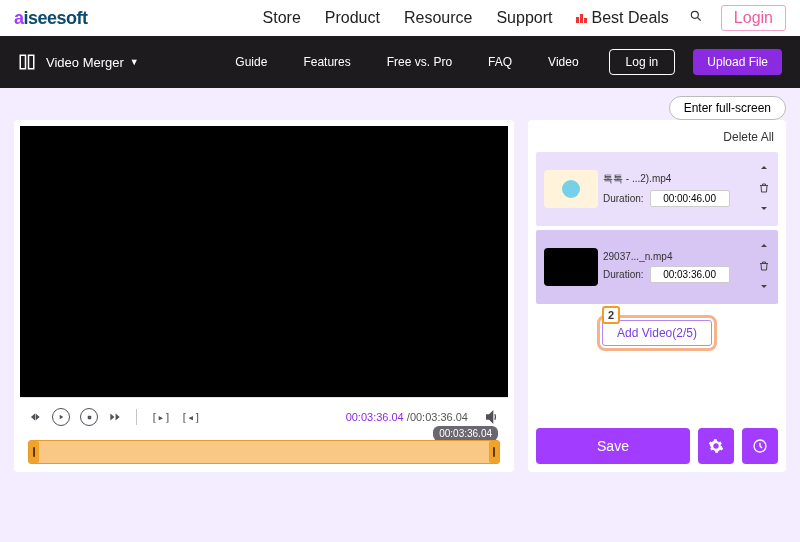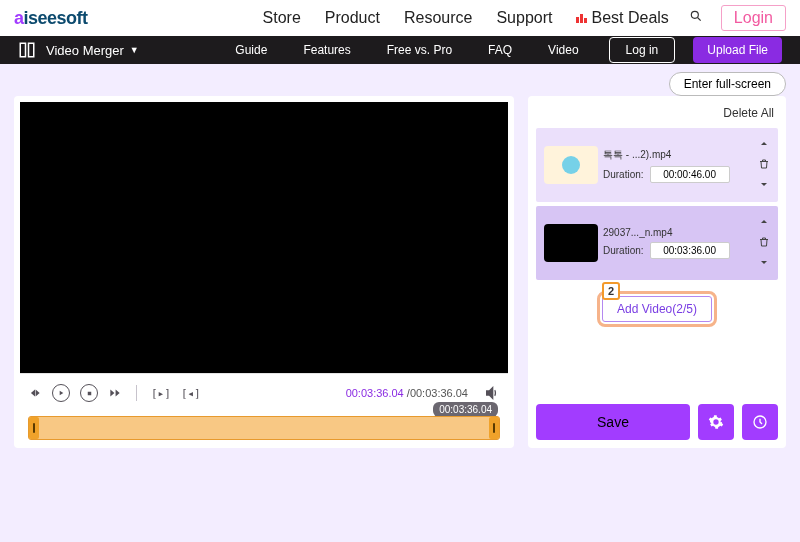--- a/index.html
+++ b/index.html
@@ -15,21 +15,21 @@
   .bestdeals { display: inline-flex; align-items: center; gap: 4px; }
   .bestdeals-icon { display:inline-flex; gap:1px; align-items: flex-end; }
   .bestdeals-icon span { width:3px; background:#e33; display:inline-block; }
   .bestdeals-icon span:nth-child(1){height:6px;}
   .bestdeals-icon span:nth-child(2){height:9px;}
   .bestdeals-icon span:nth-child(3){height:5px;}
   .search-icon svg { width: 14px; height: 14px; }
   .login-btn { border: 1px solid #f5a0c8; color: #f25aa0; padding: 3px 12px; border-radius: 3px; font-size: 16px; margin-left: 10px; background:#fff; }
 
   
-  .subnav { background: #1d1b1d; height: 28px; display: flex; align-items: center; color: #fff; padding: 12px 18px; gap: 8px;}
+  .subnav { background: #1d1b1d; height: 52px; display: flex; align-items: center; color: #fff; padding: 12px 18px; gap: 8px;}
   .subnav-left { display: flex; align-items: center; gap: 10px; font-size: 13px; }
   .subnav-icon { width:18px; height:18px; display:inline-flex; align-items:center; justify-content:center; }
   .subnav-title { display:flex; align-items:center; gap:6px; }
   .subnav-spacer { flex:1; }
   .subnav-link { color:#fff; font-size:12px; margin: 0 14px; text-decoration:none; }
   .login2 { border:1px solid #fff; color:#fff; background:transparent; font-size:12px; padding:5px 16px; border-radius:4px; margin-left:8px; }
   .upload { background:#8a2be2; color:#fff; border:none; font-size:12px; padding:6px 14px; border-radius:4px; margin-left:10px; }
 
   .stage { padding: 8px 14px 10px 14px; }
   .fullscreen-row { display:flex; justify-content:flex-end; }
@@ -71,21 +71,21 @@
   .dur-input { width:80px; font-size:10px; padding:2px 4px; border:1px solid #ccc; border-radius:2px; text-align:center; background:#fff;}
   .clip-actions { display:flex; flex-direction:column; gap:2px; color:#444; }
   .clip-actions svg{ width:12px; height:12px; }
 
   .addwrap { position:relative; display:flex; justify-content:center; margin-top:16px;}
   .badge2 { position:absolute; left:calc(50% - 55px); top:-14px; background:#fff; border:2px solid #f39a2a; color:#333; font-weight:700; font-size:11px; width:18px; height:18px; display:flex; align-items:center; justify-content:center; border-radius:3px;}
   .addbtn { border:1px solid #b488f0; color:#7a3ee3; background:#fff; font-size:12px; padding:5px 14px; border-radius:3px; outline:3px solid #f6b38a; outline-offset:2px;}
 
   .right-spacer{ flex:1; }
   .save-row { display:flex; gap:8px; align-items:center; margin-top:6px;}
-  .save { flex:1; background:#a23cff; color:#000000; border:none; font-size:14px; padding:10px 0; border-radius:4px;}
+  .save { flex:1; background:#a23cff; color:#ffffff; border:none; font-size:14px; padding:10px 0; border-radius:4px;}
   .sq { width:36px; height:36px; background:#a23cff; border:none; border-radius:4px; display:flex; align-items:center; justify-content:center;}
   .sq svg{ width:16px; height:16px; }
   .caret{ font-size:9px; }
 </style>
 </head>
 <body>
 
 <div class="topnav">
   <div class="brand">
     <span class="a">a</span>

